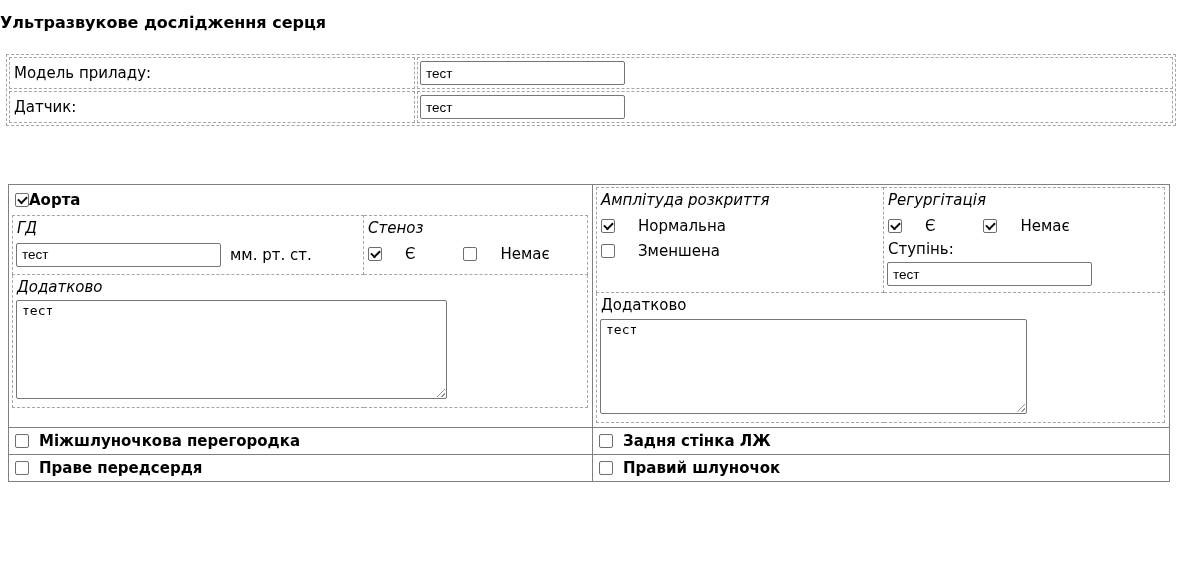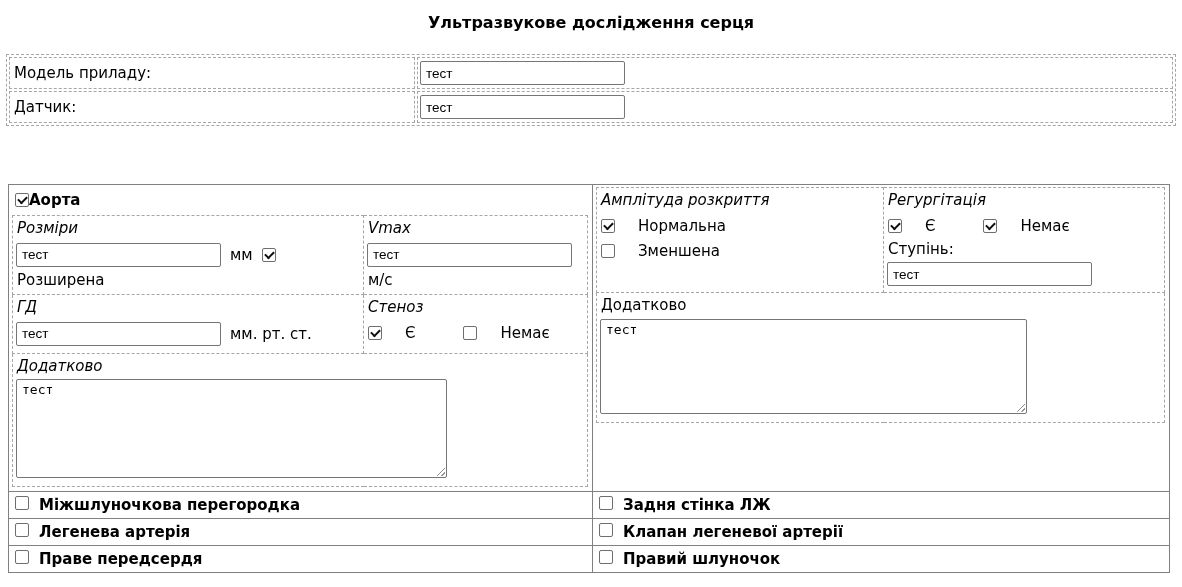--- a/index.html
+++ b/index.html
@@ -7,21 +7,20 @@
   body {
     width: 1182px; height: 587px; overflow: hidden;
     background: #fff; color: #000;
     font-family: "DejaVu Sans", "Liberation Sans", sans-serif;
     font-size: 15px;
   }
 
   
   .page-title {
     margin: 13px 0 0;
-    text-align: center;
     font-size: 16px; font-weight: bold;
     line-height: 1.2;
   }
 
   
   table.device-table {
     border-collapse: separate; border-spacing: 2px;
     border: 1px dashed #a6a6a6;
     margin: 22px 0 0 6px;
     width: 1170px;
@@ -131,21 +130,21 @@
     position: absolute; right: 2px; bottom: 2px;
     width: 10px; height: 10px;
     background: repeating-linear-gradient(-45deg,
       transparent 0 2px, #909090 2px 3px, transparent 3px 5px, #909090 5px 6px, transparent 6px 10px);
     clip-path: polygon(100% 0, 100% 100%, 0 100%);
     pointer-events: none;
   }
 
   
   .collapsed-row {
-    display: flex; align-items: flex-start; gap: 10px;
+    display: flex; align-items: center; gap: 10px;
     font-weight: bold;
     padding: 4px 0 4px 6px;
     height: 26px;
     line-height: 1.2;
   }
 
   
   td.lcellA1 { height: 76px; }
   td.lcellA2 { height: 50px; }
   td.rcellA1 { height: 96px; }
@@ -190,38 +189,20 @@
           <span class="cb checked"></span>
           <span>Аорта</span>
         </div>
         <div class="sec-body">
           <table class="sub-table">
             <colgroup>
                 <col style="width:351px">
                 <col>
               </colgroup>
             <tbody>
-              <tr>
-                <td class="lcellA1">
-                  <div class="f-label">Розміри</div>
-                  <div class="input-row">
-                    <input class="text" type="text" value="тест" style="">
-                    <span>мм</span>
-                    <span class="cb checked"></span>
-                  </div>
-                  <div class="plain-note">Розширена</div>
-                </td>
-                <td class="lcellA1">
-                  <div class="f-label">Vmax</div>
-                  <div class="input-row">
-                    <input class="text" type="text" value="тест" style="">
-                  </div>
-                  <div class="plain-note">м/с</div>
-                </td>
-              </tr>
               <tr>
                 <td class="lcellA2">
                   <div class="f-label">ГД</div>
                   <div class="input-row">
                     <input class="text" type="text" value="тест" style="">
                     <span>мм. рт. ст.</span>
                   </div>
                 </td>
                 <td class="lcellA2">
                   <div class="f-label">Стеноз</div>
@@ -306,34 +287,20 @@
         </div>
       </td>
       <td>
         <div class="collapsed-row">
           <span class="cb"></span>
           <span>Задня стінка ЛЖ</span>
         </div>
       </td>
     </tr>
 
-    <tr>
-      <td>
-        <div class="collapsed-row">
-          <span class="cb"></span>
-          <span>Легенева артерія</span>
-        </div>
-      </td>
-      <td>
-        <div class="collapsed-row">
-          <span class="cb"></span>
-          <span>Клапан легеневої артерії</span>
-        </div>
-      </td>
-    </tr>
 
     <tr>
       <td>
         <div class="collapsed-row">
           <span class="cb"></span>
           <span>Праве передсердя</span>
         </div>
       </td>
       <td>
         <div class="collapsed-row">

